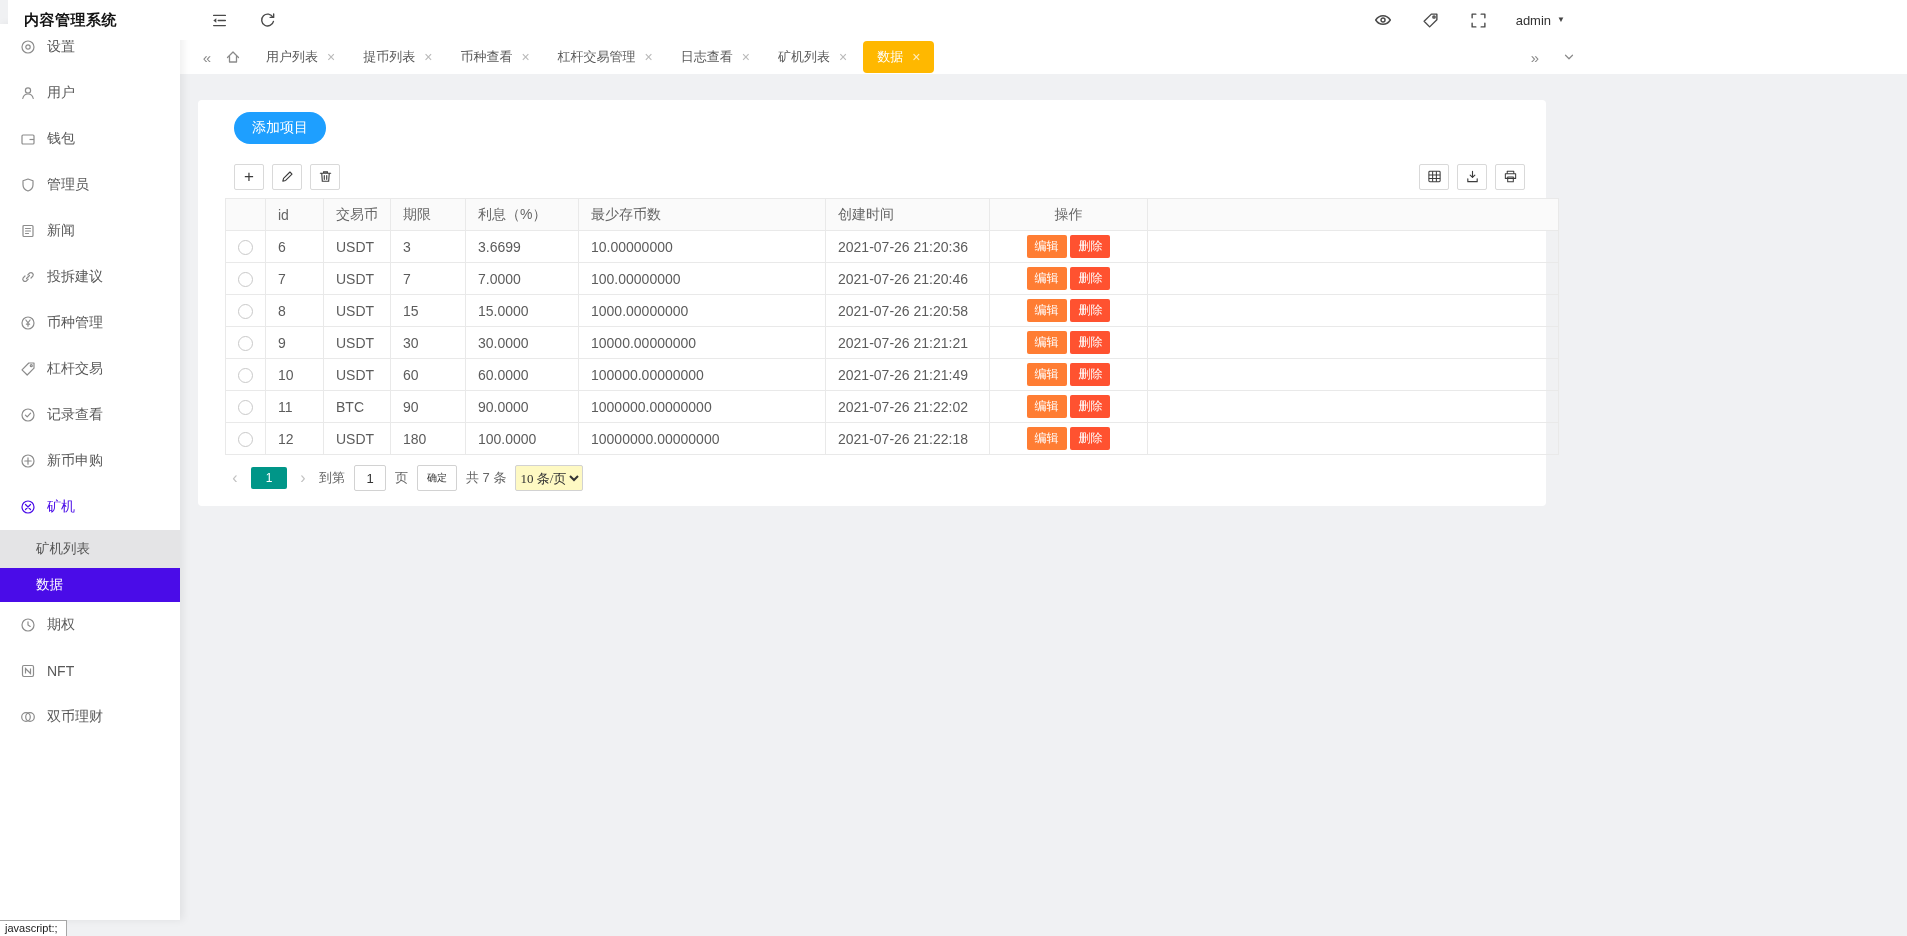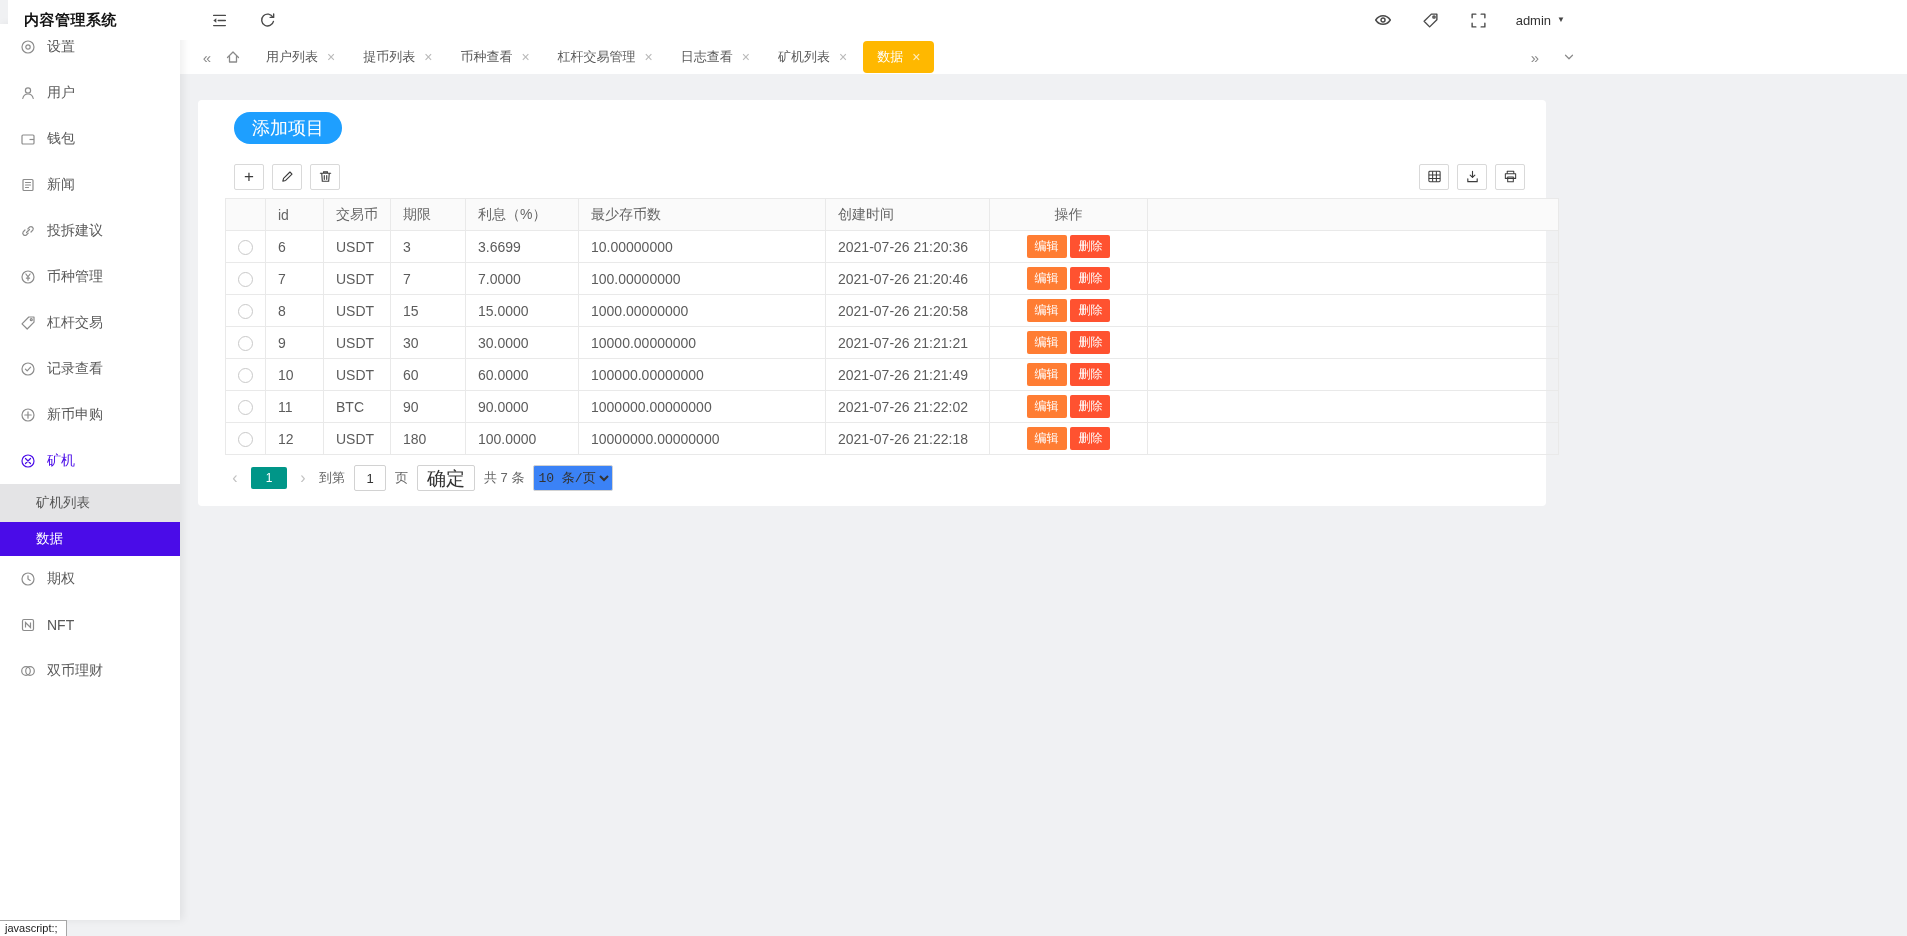--- a/index.html
+++ b/index.html
@@ -40,21 +40,21 @@
   .tab{display:inline-flex;align-items:center;height:34px;padding:0 14px;font-size:13px;color:#595959;cursor:pointer;gap:9px;white-space:nowrap;}
   .tab-close{color:#b9b9b9;font-size:14px;line-height:1;}
   .tab.active{background:var(--tab-active);color:#fff;height:32px;border-radius:4px;margin:0 2px;}
   .tab.active .tab-close{color:#fff;opacity:.75;}
   .tabbar-right{position:absolute;left:1342px;top:0;height:34px;display:flex;align-items:center;gap:8px;}
 
   
   .main{position:absolute;left:180px;top:74px;right:0;bottom:0;}
   .card{position:absolute;left:18px;top:26px;width:1348px;height:406px;background:#fff;border-radius:4px;}
   .add-btn{margin:12px 0 0 36px;height:32px;padding:0 18px;border:none;border-radius:16px;background:var(--accent-button);
-           color:#fff;font-size:18px;cursor:pointer;font-family:inherit;}
+           color:#fff;font-size:14px;cursor:pointer;font-family:inherit;}
   .toolbar{display:flex;align-items:center;margin:19px 21px 8px 36px;height:27px;}
   .tb-left,.tb-right{display:flex;gap:8px;}
   .tb-right{margin-left:auto;}
   .tb-btn{width:30px;height:26px;border:1px solid #d9d9d9;background:#fff;border-radius:2px;display:inline-flex;
           align-items:center;justify-content:center;color:#3c3c3c;cursor:pointer;font-size:17px;line-height:1;font-family:inherit;}
 
   
   .grid{table-layout:fixed;border-collapse:collapse;width:1334px;margin-left:27px;font-size:14px;color:#5c5c5c;border-radius:19px;}
   .grid th,.grid td{border:1px solid #e9e9e9;height:32px;padding:0 0 0 12px;text-align:left;font-weight:400;overflow:hidden;white-space:nowrap;}
   .grid th{background:#fafafa;color:#666;}
@@ -64,22 +64,22 @@
   .btn-edit,.btn-del{border:none;color:#fff;font-size:12px;padding:3px 8px;border-radius:2px;cursor:pointer;font-family:inherit;}
   .btn-edit{background:var(--edit-button);margin-right:0;}
   .btn-del{background:var(--delete-button);}
 
   
   .pager{display:flex;align-items:center;gap:9px;margin:10px 0 0 30px;font-size:13px;color:#666;}
   .pg-nav{color:#c2c2c2;font-size:16px;width:14px;text-align:center;cursor:pointer;}
   .pg-current{min-width:36px;height:22px;background:var(--pagination-current);color:#fff;display:inline-flex;
               align-items:center;justify-content:center;border-radius:2px;font-size:12px;cursor:default;}
   .pg-input{width:32px;height:26px;border:1px solid #d2d2d2;border-radius:2px;text-align:center;font-size:13px;color:#333;font-family:inherit;}
-  .pg-confirm{height:26px;padding:0 9px;border:1px solid #d2d2d2;background:#fff;border-radius:2px;font-size:19px;color:#333;cursor:pointer;font-family:inherit;}
-  .pg-size{height:26px;border:1px solid #d2d2d2;border-radius:2px;font-size:13px;color:#333;background:#3b82f6;font-family:Liberation Mono, monospace;}
+  .pg-confirm{height:26px;padding:0 9px;border:1px solid #d2d2d2;background:#fff;border-radius:2px;font-size:10px;color:#333;cursor:pointer;font-family:inherit;}
+  .pg-size{height:26px;border:1px solid #d2d2d2;border-radius:2px;font-size:13px;color:#333;background:#fef9c3;font-family:Liberation Serif, serif;}
 
   
   .statusbar{position:absolute;left:0;bottom:0;background:#fff;border:1px solid #a6a6a6;border-left:none;border-bottom:none;
              padding:1px 8px 2px 5px;font-size:11px;color:#1a1a1a;z-index:9;font-family:"Liberation Sans",sans-serif;}
 </style>
 </head>
 <body>
 
 <header class="topbar">
   <div class="brand">内容管理系统</div>
@@ -142,20 +142,28 @@
     <span class="mi-label">用户</span>
   </div>
   <div class="menu-item">
     <span class="mi-icon">
       <svg width="16" height="16" viewBox="0 0 16 16" fill="none" stroke="currentColor" stroke-width="1.2">
           <rect x="2" y="4" width="12" height="9" rx="1"></rect>
           <path d="M9.5 8.5H14"></path>
         </svg>
     </span>
     <span class="mi-label">钱包</span>
+  </div>
+  <div class="menu-item">
+    <span class="mi-icon">
+      <svg width="16" height="16" viewBox="0 0 16 16" fill="none" stroke="currentColor" stroke-width="1.2" stroke-linejoin="round">
+          <path d="M8 2l5 1.8v4C13 11 11 13 8 14 5 13 3 11 3 7.8v-4z"></path>
+        </svg>
+    </span>
+    <span class="mi-label">管理员</span>
   </div>
   <div class="menu-item">
     <span class="mi-icon">
       <svg width="16" height="16" viewBox="0 0 16 16" fill="none" stroke="currentColor" stroke-width="1.2" stroke-linecap="round">
           <rect x="3" y="2.5" width="10" height="11" rx="1"></rect>
           <path d="M5.5 5.5h5M5.5 8h5M5.5 10.5h3"></path>
         </svg>
     </span>
     <span class="mi-label">新闻</span>
   </div>

